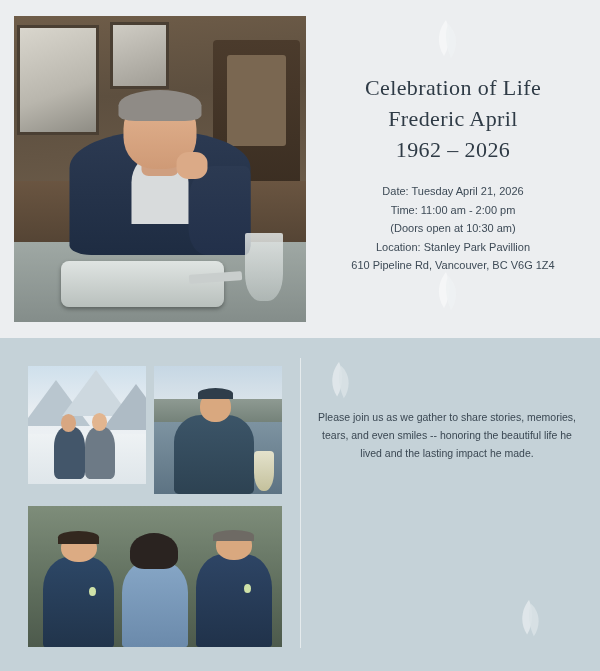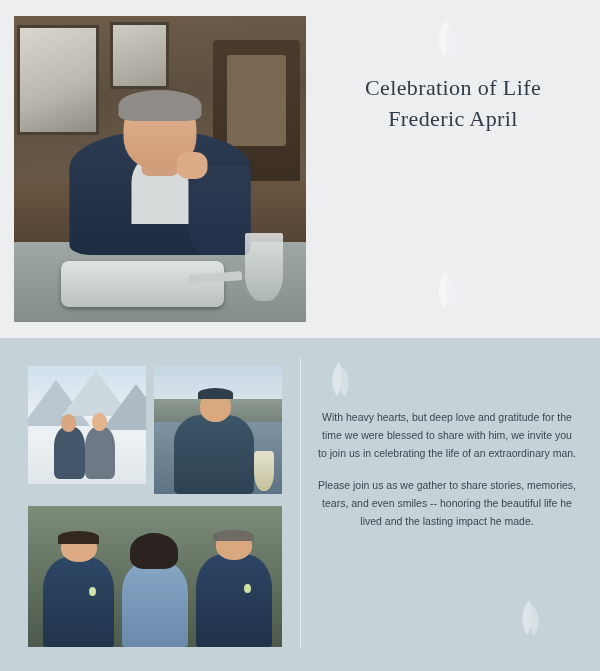--- a/index.html
+++ b/index.html
@@ -387,22 +387,30 @@
       <div class="leaf" style="left: 118px; top: 16px;">
         <svg width="46" height="52" viewBox="0 0 46 52">
           <path d="M22 4 C14 14, 12 28, 20 40 C26 30, 27 16, 22 4 Z" fill="#ffffff" opacity="0.95"></path>
           <path d="M24 8 C33 16, 35 30, 27 42 C22 31, 20 18, 24 8 Z" fill="#f2f5f6" opacity="0.9"></path>
         </svg>
       </div>
 
       <div class="invite-title">
         <span class="line1">Celebration of Life</span>
         <span class="line2">Frederic April</span>
+        <span class="line3">1962 – 2026</span>
       </div>
 
+      <div class="invite-details">
+        <div>Date: Tuesday April 21, 2026</div>
+        <div>Time: 11:00 am - 2:00 pm</div>
+        <div>(Doors open at 10:30 am)</div>
+        <div>Location: Stanley Park Pavillion</div>
+        <div>610 Pipeline Rd, Vancouver, BC V6G 1Z4</div>
+      </div>
 
       <div class="leaf" style="left: 118px; top: 268px;">
         <svg width="46" height="52" viewBox="0 0 46 52">
           <path d="M22 4 C14 14, 12 28, 20 40 C26 30, 27 16, 22 4 Z" fill="#ffffff" opacity="0.95"></path>
           <path d="M24 8 C33 16, 35 30, 27 42 C22 31, 20 18, 24 8 Z" fill="#f2f5f6" opacity="0.9"></path>
         </svg>
       </div>
 
     </div>
   </div>
@@ -456,17 +464,16 @@
   </div>
 
   <div class="leaf" style="left: 508px; top: 596px;">
     <svg width="44" height="50" viewBox="0 0 46 52">
       <path d="M22 4 C14 14, 12 28, 20 40 C26 30, 27 16, 22 4 Z" fill="#ffffff" opacity="0.9"></path>
       <path d="M24 8 C33 16, 35 30, 27 42 C22 31, 20 18, 24 8 Z" fill="#eef3f5" opacity="0.85"></path>
     </svg>
   </div>
 
   <div class="tribute">
-    <p>With heavy hearts, but deep love and gratitude for the time we were blessed to share with him, we invite you to join us in celebrating the life of an extraordinary man.</p>
     <p>Please join us as we gather to share stories, memories, tears, and even smiles -- honoring the beautiful life he lived and the lasting impact he made.</p>
   </div>
 
 </div>
 
 </body></html>

